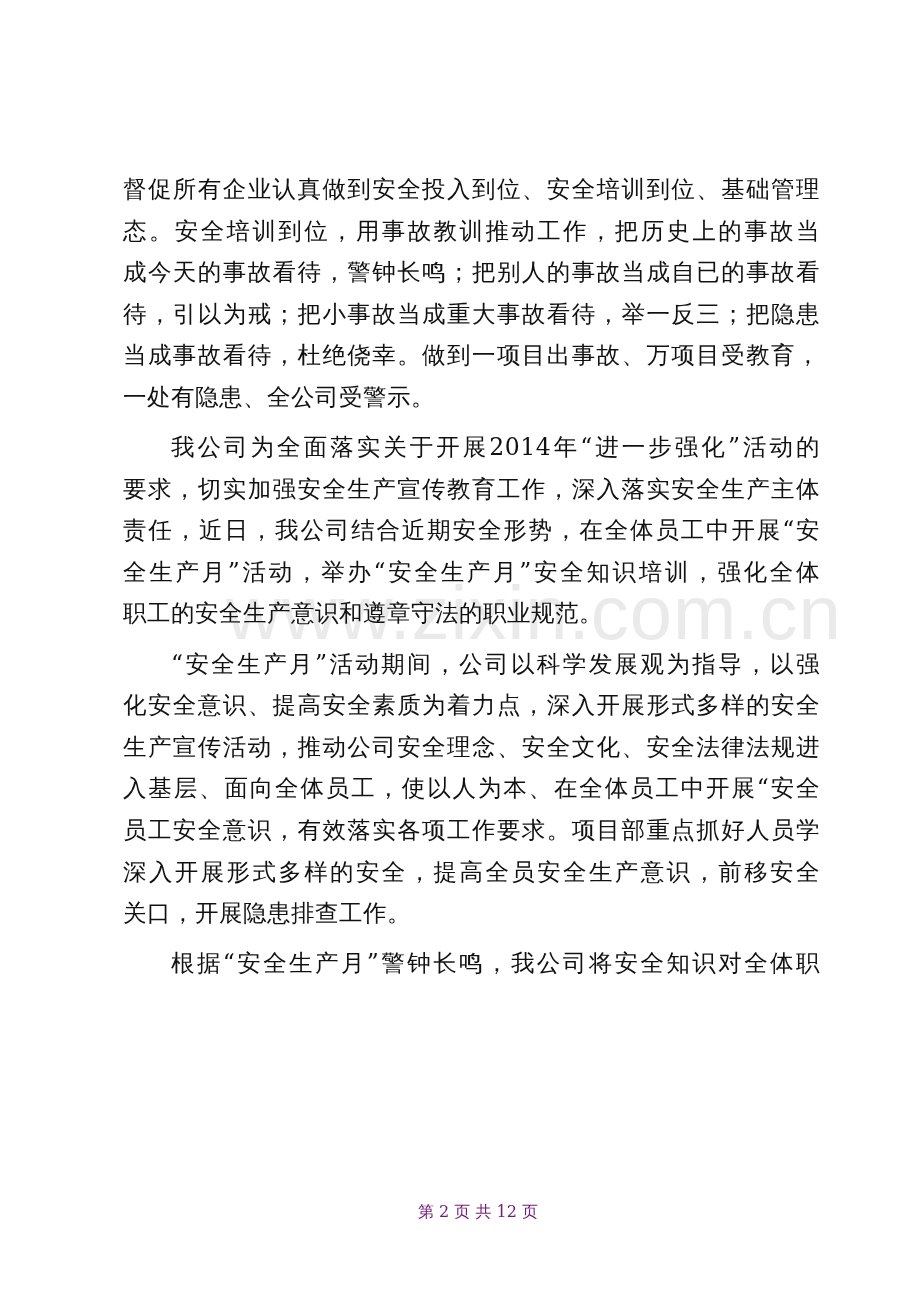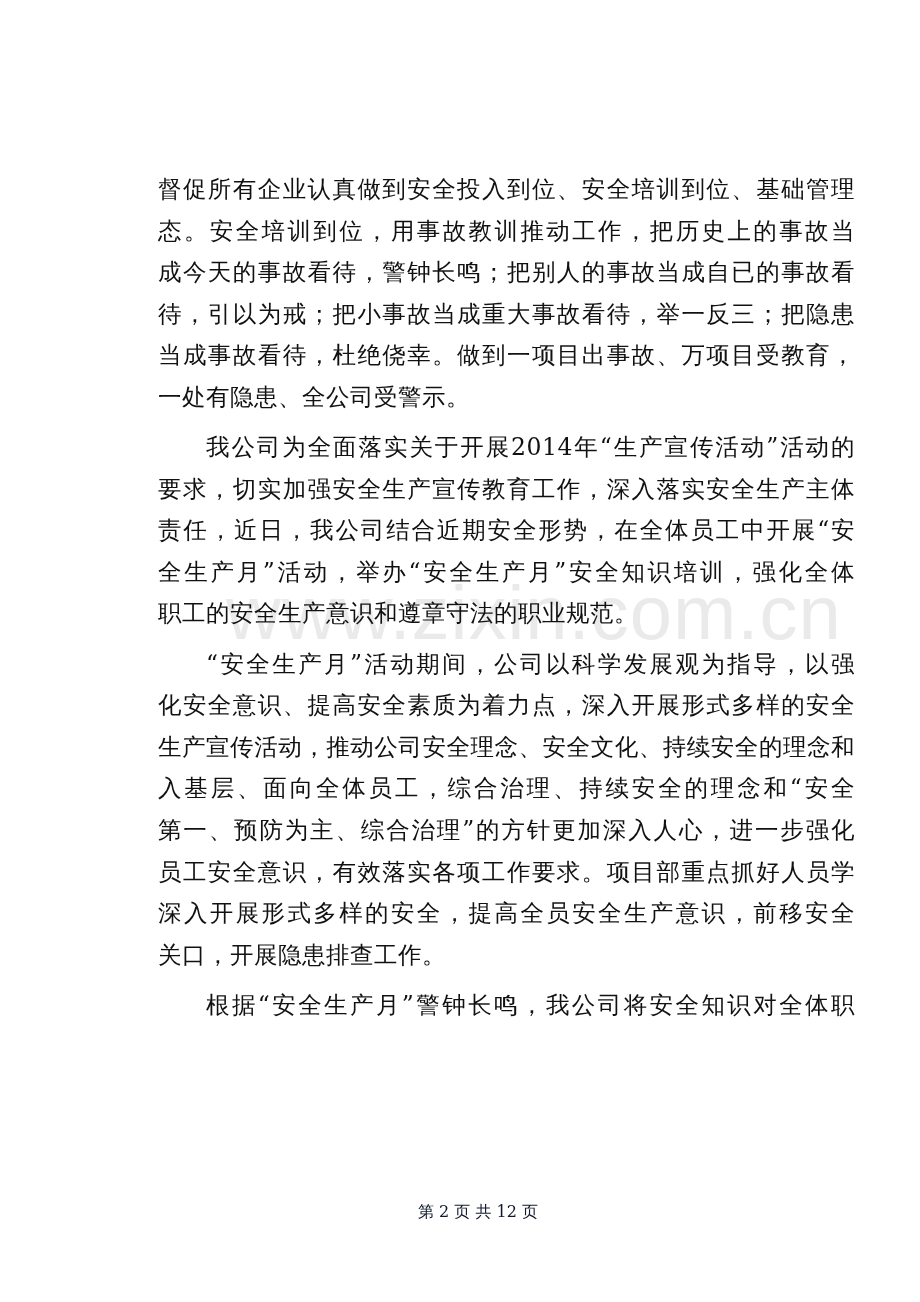--- a/index.html
+++ b/index.html
@@ -20,21 +20,20 @@
       left: 0; top: 0;
       width: 920px;
       height: 1302px;
       background: #ffffff;
     }
     .content {
       position: absolute;
       left: 123px;
       top: 169px;
       width: 697px;
-      margin-left: 35px;
     }
     .line {
       height: 41.6px;
       line-height: 41.6px;
       font-size: 23.5px;
       white-space: nowrap;
       letter-spacing: 0.5px;
       text-align: justify;
       text-align-last: justify;
     }
@@ -62,21 +61,21 @@
       white-space: nowrap;
     }
     .footer {
       position: absolute;
       left: 0;
       top: 1199px;
       width: 920px;
       text-align: center;
       font-size: 16px;
       line-height: 26px;
-      color: #0f172a;
+      color: #701a75;
       padding-left: 36px;
       box-sizing: border-box;
     }
   </style>
 </head>
 <body>
 
 <div class="page">
 
   <div class="watermark">www.zixin.com.cn</div>
@@ -86,33 +85,32 @@
     <div class="para">
       <div class="line">督促所有企业认真做到安全投入到位、安全培训到位、基础管理</div>
       <div class="line">态。安全培训到位，用事故教训推动工作，把历史上的事故当</div>
       <div class="line">成今天的事故看待，警钟长鸣；把别人的事故当成自已的事故看</div>
       <div class="line">待，引以为戒；把小事故当成重大事故看待，举一反三；把隐患</div>
       <div class="line">当成事故看待，杜绝侥幸。做到一项目出事故、万项目受教育，</div>
       <div class="line last">一处有隐患、全公司受警示。</div>
     </div>
 
     <div class="para">
-      <div class="line indent">我公司为全面落实关于开展2014年“生产宣传活动”活动的</div>
+      <div class="line indent">我公司为全面落实关于开展2014年“进一步强化”活动的</div>
       <div class="line">要求，切实加强安全生产宣传教育工作，深入落实安全生产主体</div>
       <div class="line">责任，近日，我公司结合近期安全形势，在全体员工中开展“安</div>
       <div class="line">全生产月”活动，举办“安全生产月”安全知识培训，强化全体</div>
       <div class="line last">职工的安全生产意识和遵章守法的职业规范。</div>
     </div>
 
     <div class="para">
       <div class="line indent">“安全生产月”活动期间，公司以科学发展观为指导，以强</div>
       <div class="line">化安全意识、提高安全素质为着力点，深入开展形式多样的安全</div>
-      <div class="line">生产宣传活动，推动公司安全理念、安全文化、持续安全的理念和</div>
-      <div class="line">入基层、面向全体员工，综合治理、持续安全的理念和“安全</div>
-      <div class="line">第一、预防为主、综合治理”的方针更加深入人心，进一步强化</div>
+      <div class="line">生产宣传活动，推动公司安全理念、安全文化、安全法律法规进</div>
+      <div class="line">入基层、面向全体员工，使以人为本、在全体员工中开展“安全</div>
       <div class="line">员工安全意识，有效落实各项工作要求。项目部重点抓好人员学</div>
       <div class="line">深入开展形式多样的安全，提高全员安全生产意识，前移安全</div>
       <div class="line last">关口，开展隐患排查工作。</div>
     </div>
 
     <div class="para">
       <div class="line indent">根据“安全生产月”警钟长鸣，我公司将安全知识对全体职</div>
     </div>
 
   </div>

